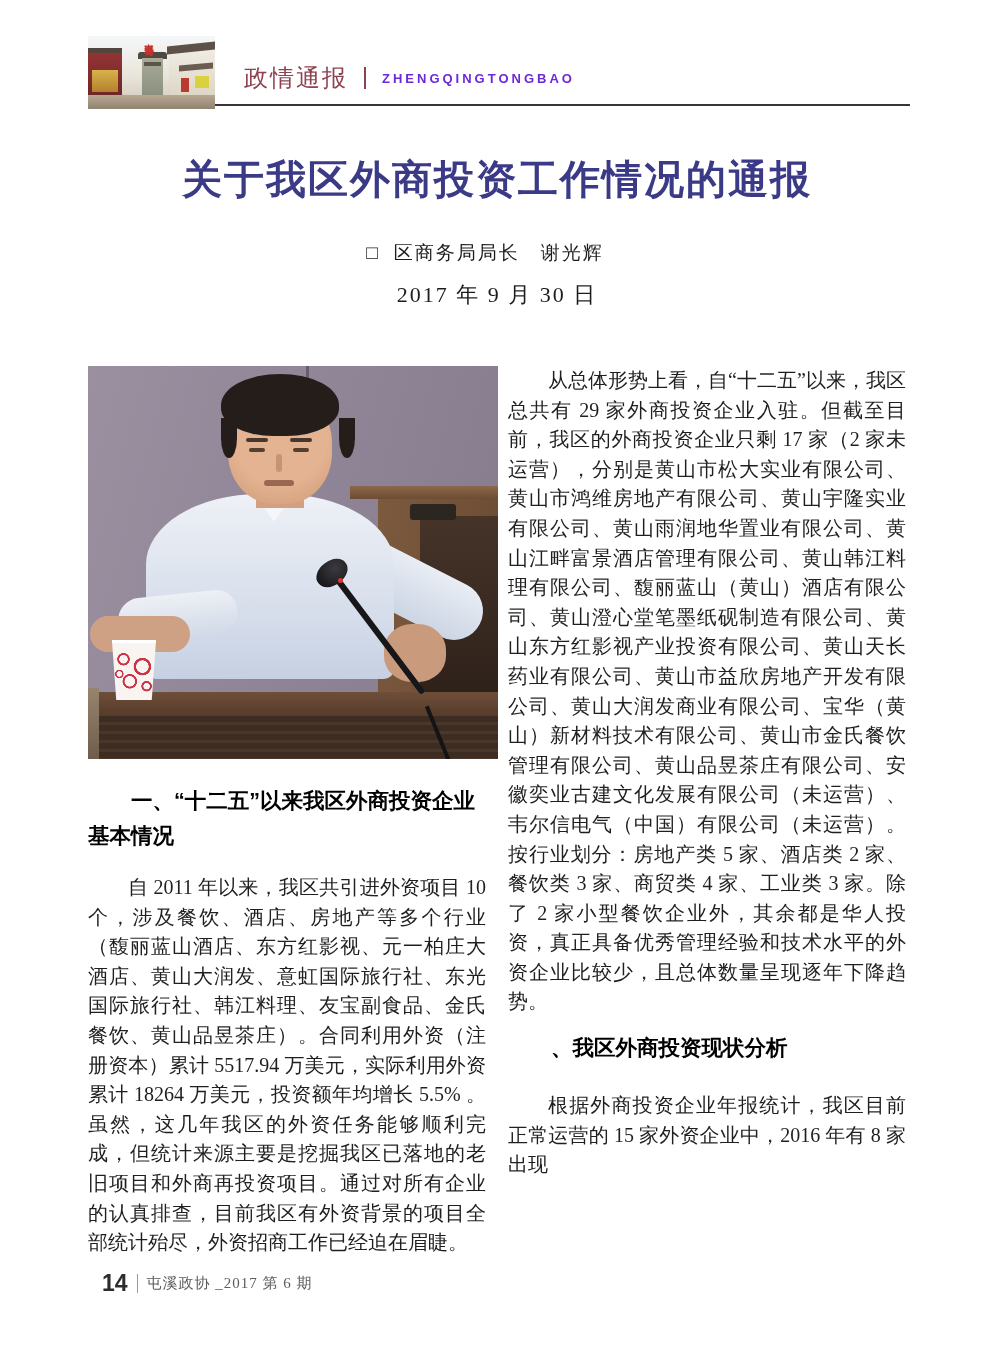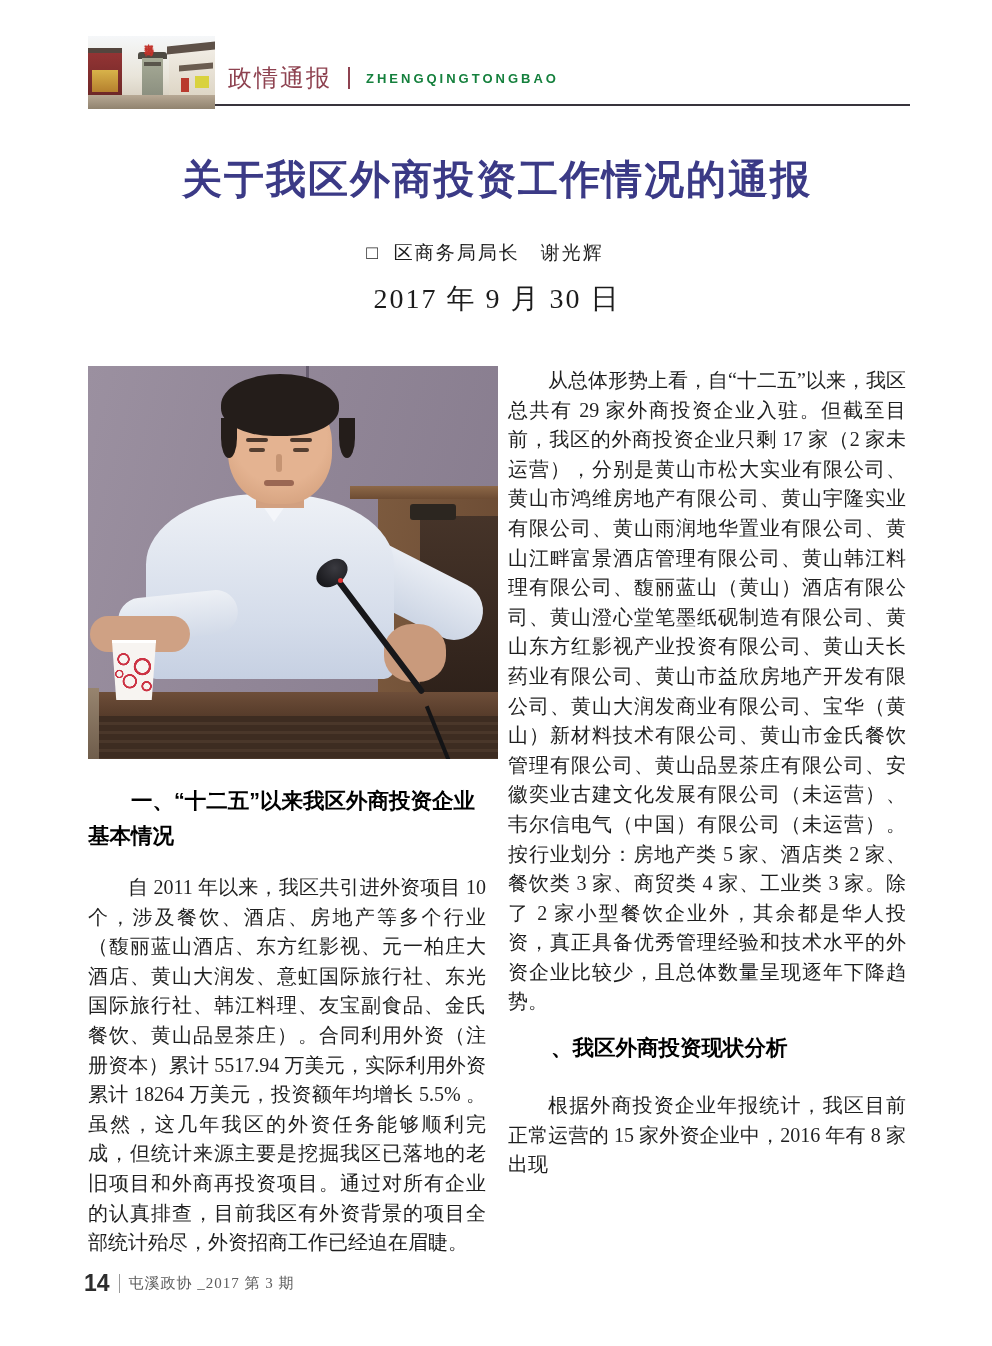--- a/index.html
+++ b/index.html
@@ -25,37 +25,37 @@
   .bn-right-roof2 { position:absolute; right:2px; top:28px; width:34px; height:6px;
     background:#6a5c50; transform:skewY(-5deg); }
   .bn-right-awn { position:absolute; right:6px; top:40px; width:14px; height:12px; background:#d9d23e; }
   .bn-red { position:absolute; right:26px; top:42px; width:8px; height:14px; background:#b93a2e; }
   .bn-street { position:absolute; left:0; bottom:0; width:100%; height:14px;
     background:linear-gradient(#b7a894,#90836f); }
   .bn-caption { position:absolute; left:56px; top:1px; writing-mode:vertical-rl;
     font-size:9px; line-height:9px; letter-spacing:1px; color:#c2342c; font-weight:bold;
     font-family:"Liberation Serif","DejaVu Serif",serif; text-shadow:0 0 1px rgba(194,52,44,.4); }
 
-  .header-title { position:absolute; left:228px; top:62px; display:flex; align-items:center; gap:16px; }
+  .header-title { position:absolute; left:244px; top:62px; display:flex; align-items:center; gap:16px; }
   .ht-cn { font-size:24px; color:#8e4250; letter-spacing:2px;
     font-family:"Liberation Serif","DejaVu Serif",serif; }
   .ht-bar { width:2px; height:22px; background:#8e4250; }
-  .ht-en { font-size:13px; color:#15803d; letter-spacing:3px; font-weight:bold;
+  .ht-en { font-size:13px; color:#6d28d9; letter-spacing:3px; font-weight:bold;
     font-family:"Liberation Sans","DejaVu Sans",sans-serif; }
   .header-rule { position:absolute; left:215px; top:104px; width:695px; height:2px; background:#38343c; }
 
   
   .article-title { position:absolute; left:88px; top:152px; width:818px; text-align:center;
     font-family:"Liberation Sans","DejaVu Sans",sans-serif; font-weight:bold;
     font-size:40px; letter-spacing:2px; color:#3b3a86; }
   .byline { position:absolute; left:76px; top:240px; width:818px; text-align:center;
     font-size:19px; color:#1c1c1c; letter-spacing:2px; }
   .byline-marker { display:inline-block; margin-right:14px; }
   .date-line { position:absolute; left:88px; top:280px; width:818px; text-align:center;
-    font-size:28px; color:#1c1c1c; letter-spacing:2px; }
+    font-size:22px; color:#1c1c1c; letter-spacing:2px; }
 
   
   .photo { position:absolute; left:88px; top:366px; width:410px; height:393px; overflow:hidden;
     background:linear-gradient(105deg,#9b90a0 0%,#918697 45%,#867b8d 100%); }
   .ph-wall-line { position:absolute; left:218px; top:0; width:3px; height:118px; background:rgba(52,42,62,.45); }
   .ph-cab-ledge { position:absolute; right:0; top:120px; width:148px; height:13px;
     background:linear-gradient(#8d6848,#6d4c33); }
   .ph-cabinet { position:absolute; right:0; top:133px; width:120px; height:196px;
     background:linear-gradient(100deg,#7c5a3e,#6a4a33); }
   .ph-cab-dark { position:absolute; right:0; top:150px; width:78px; height:180px;
@@ -143,21 +143,21 @@
     text-align:justify; }
   .col p { text-indent:2em; }
   .col-left { left:88px; top:784px; width:398px; }
   .col-right { left:508px; top:366px; width:398px; }
   .sec-heading { font-family:"Liberation Sans","DejaVu Sans",sans-serif; font-weight:bold;
     font-size:21.5px; line-height:35px; color:#000000; text-indent:2em; text-align:left; }
   .col-left .sec-heading { margin-bottom:19px; }
   .col-right .sec-heading { margin-top:14px; margin-bottom:25px; }
 
   
-  .footer { position:absolute; left:84px; top:1270px; display:flex; align-items:center; gap:9px; }
+  .footer { position:absolute; left:102px; top:1270px; display:flex; align-items:center; gap:9px; }
   .pg-num { font-size:23px; font-weight:bold; color:#2d2d2d;
     font-family:"Liberation Sans","DejaVu Sans",sans-serif; }
   .pg-bar { width:1px; height:19px; background:#9a9a9a; }
   .pg-journal { font-size:15px; color:#5c5c5c; letter-spacing:1px; }
 </style>
 </head>
 <body>
 
 <div class="banner">
   <div class="bn-left"></div>
@@ -233,14 +233,14 @@
 
 <div class="col col-right">
   <p>从总体形势上看，自“十二五”以来，我区总共有 29 家外商投资企业入驻。但截至目前，我区的外商投资企业只剩 17 家（2 家未运营），分别是黄山市松大实业有限公司、黄山市鸿维房地产有限公司、黄山宇隆实业有限公司、黄山雨润地华置业有限公司、黄山江畔富景酒店管理有限公司、黄山韩江料理有限公司、馥丽蓝山（黄山）酒店有限公司、黄山澄心堂笔墨纸砚制造有限公司、黄山东方红影视产业投资有限公司、黄山天长药业有限公司、黄山市益欣房地产开发有限公司、黄山大润发商业有限公司、宝华（黄山）新材料技术有限公司、黄山市金氏餐饮管理有限公司、黄山品昱茶庄有限公司、安徽奕业古建文化发展有限公司（未运营）、韦尔信电气（中国）有限公司（未运营）。按行业划分：房地产类 5 家、酒店类 2 家、餐饮类 3 家、商贸类 4 家、工业类 3 家。除了 2 家小型餐饮企业外，其余都是华人投资，真正具备优秀管理经验和技术水平的外资企业比较少，且总体数量呈现逐年下降趋势。</p>
   <div class="sec-heading">、我区外商投资现状分析</div>
   <p>根据外商投资企业年报统计，我区目前正常运营的 15 家外资企业中，2016 年有 8 家出现</p>
 </div>
 
 <div class="footer">
   <span class="pg-num">14</span>
   <span class="pg-bar"></span>
-  <span class="pg-journal">屯溪政协 _2017 第 3 期</span>
+  <span class="pg-journal">屯溪政协 _2017 第 6 期</span>
 </div>
 
 </body></html>

